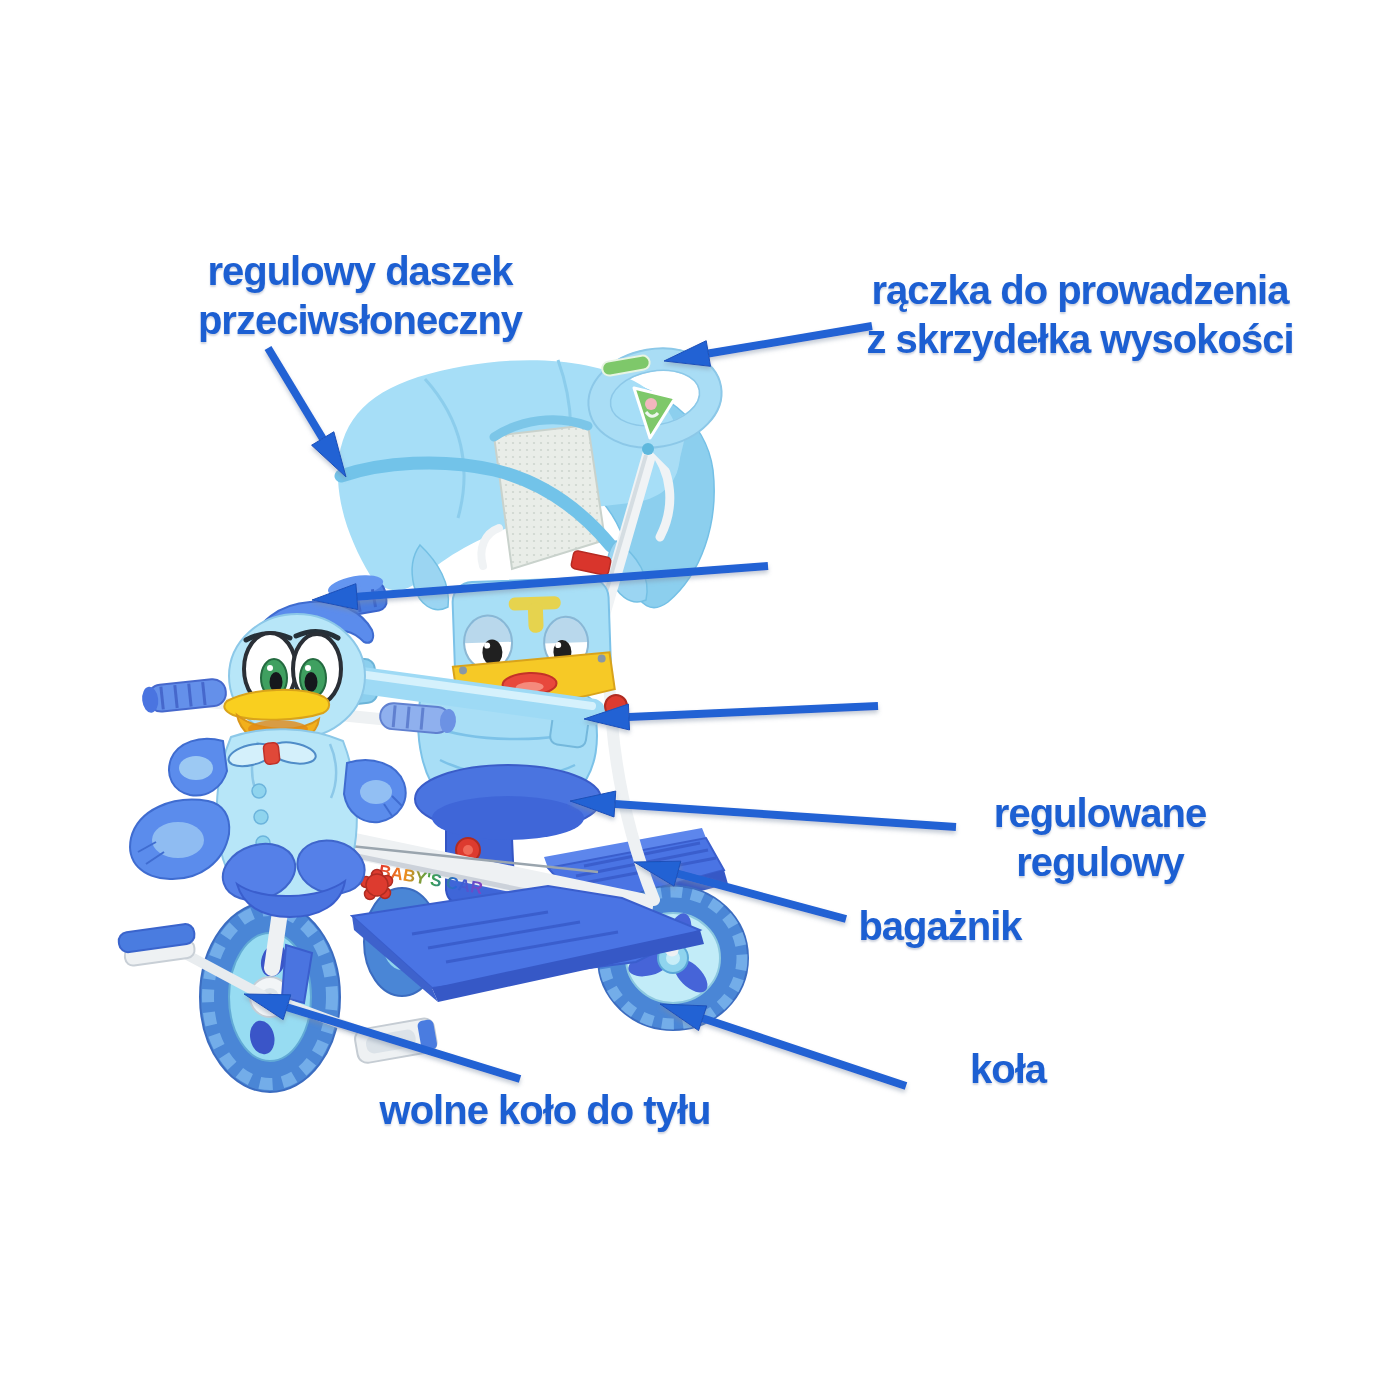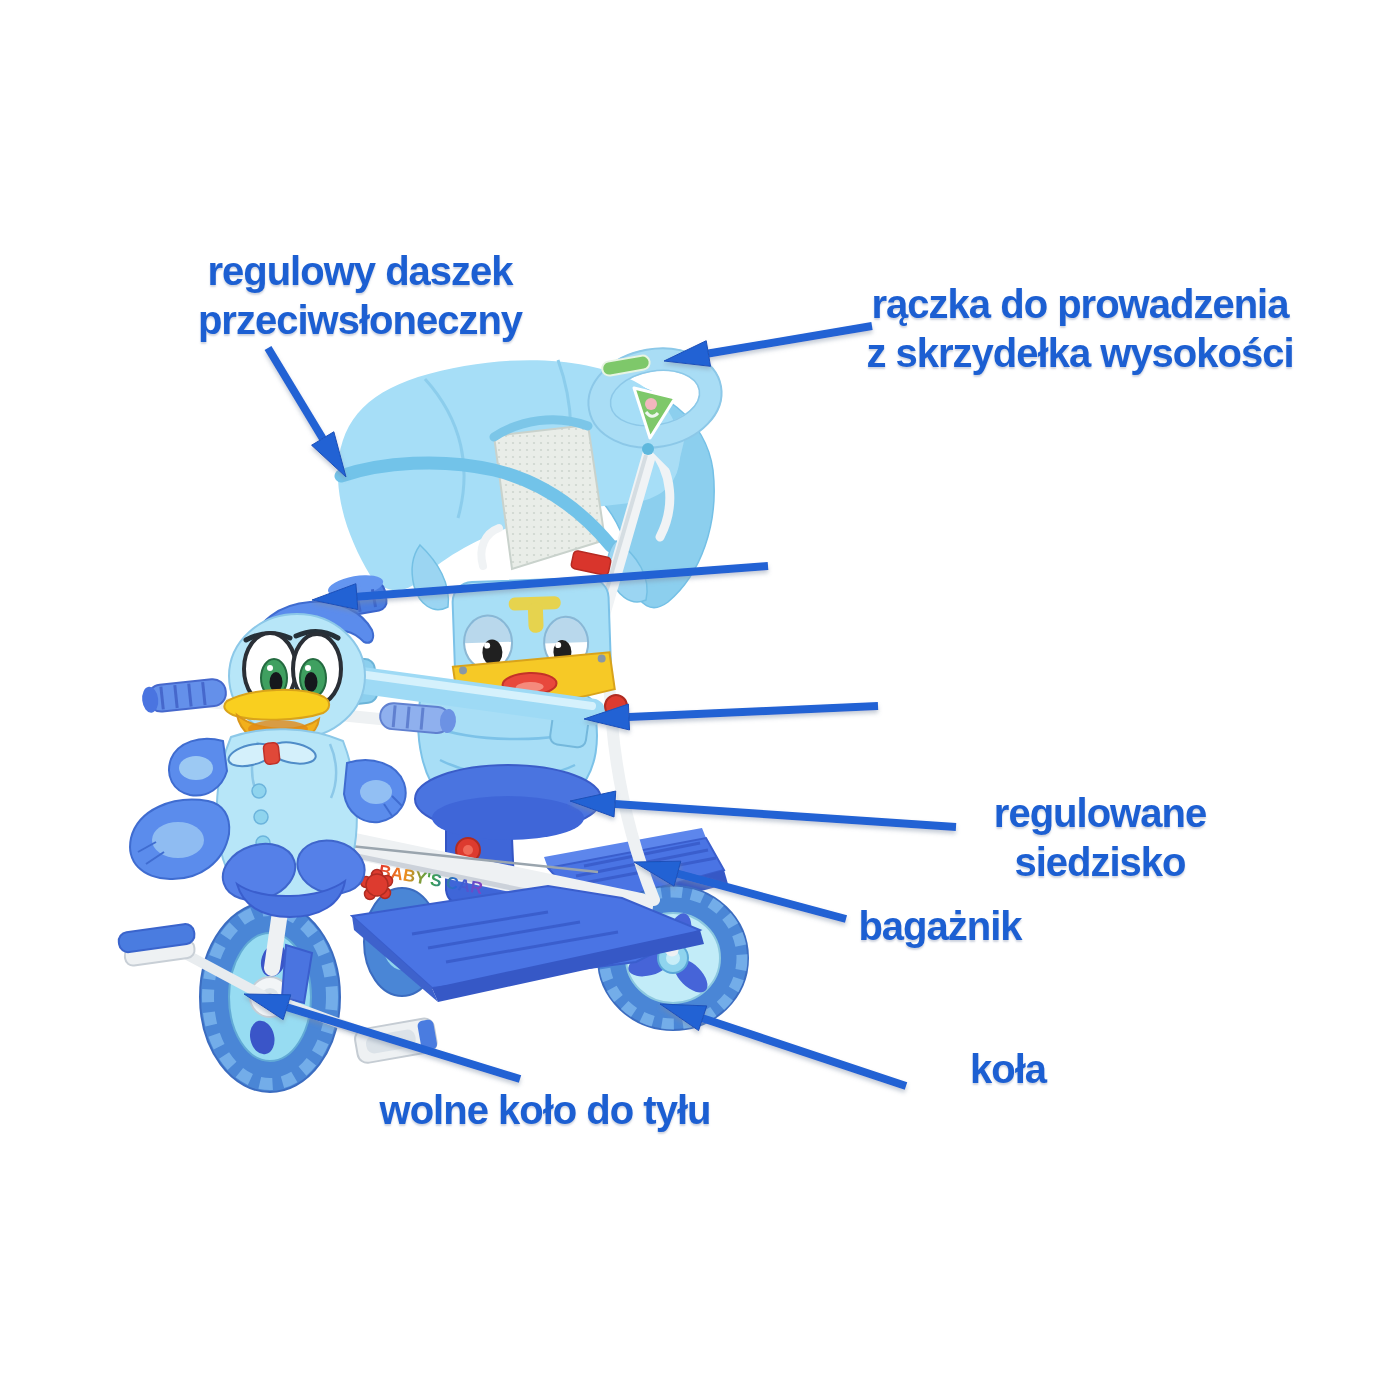--- a/index.html
+++ b/index.html
@@ -318,29 +318,29 @@
           <line x1="520" y1="1079" x2="287.00668488903256" y2="1007.2448123752455" stroke="#2062d4" stroke-width="8"></line>
           <polygon points="244,994 290.8329640196591,994.8206589628583 283.18040575840604,1019.6689657876327" fill="#2062d4" stroke="#1b4fb8" stroke-width="1"></polygon>
         </g>
       </g>
 </svg>
 
 <div class="label" style="left:140px;top:247px;width:440px;">
   <span class="line">regulowy daszek</span>
   <span class="line">przeciwsłoneczny</span>
 </div>
-<div class="label" style="left:855px;top:280px;width:450px;">
+<div class="label" style="left:855px;top:266px;width:450px;">
   <span class="line">rączka do prowadzenia</span>
   <span class="line">z skrzydełka wysokości</span>
 </div>
 <div class="label" style="left:790px;top:483px;width:450px;">
 </div>
 <div class="label" style="left:960px;top:789px;width:280px;">
   <span class="line">regulowane</span>
-  <span class="line">siedzisko</span>
+  <span class="line">regulowy</span>
 </div>
 <div class="label" style="left:840px;top:902px;width:200px;">
   <span class="line">bagażnik</span>
 </div>
 <div class="label" style="left:888px;top:1045px;width:240px;">
   <span class="line">koła</span>
 </div>
 <div class="label" style="left:350px;top:1086px;width:390px;">
   <span class="line">wolne koło do tyłu</span>
 </div>

